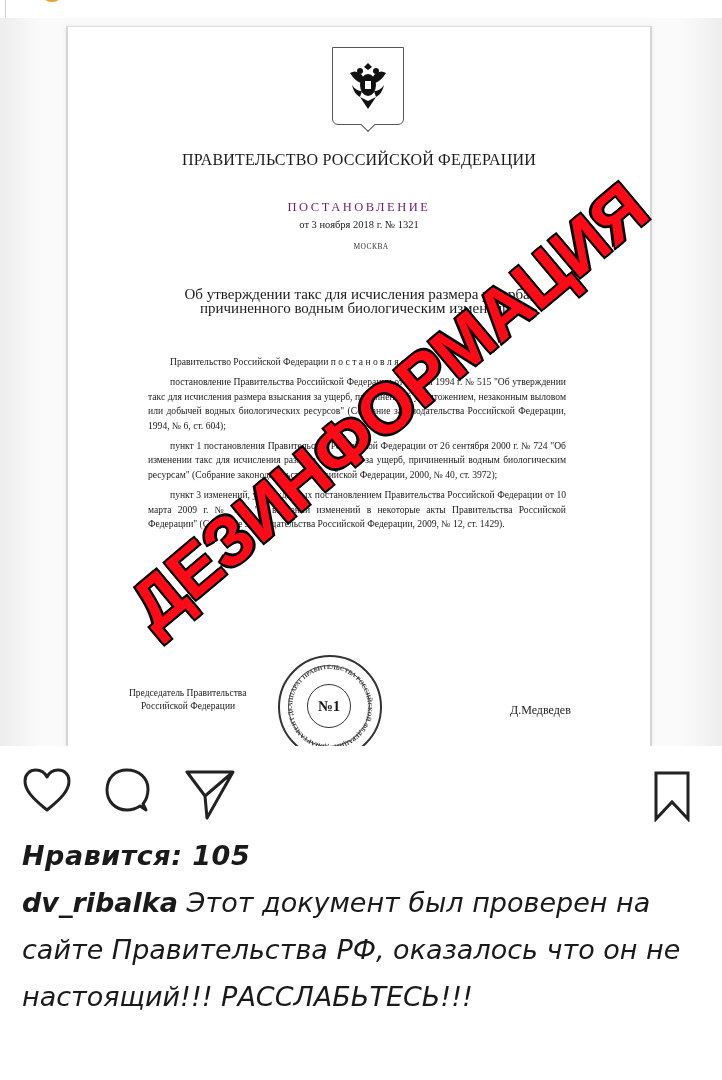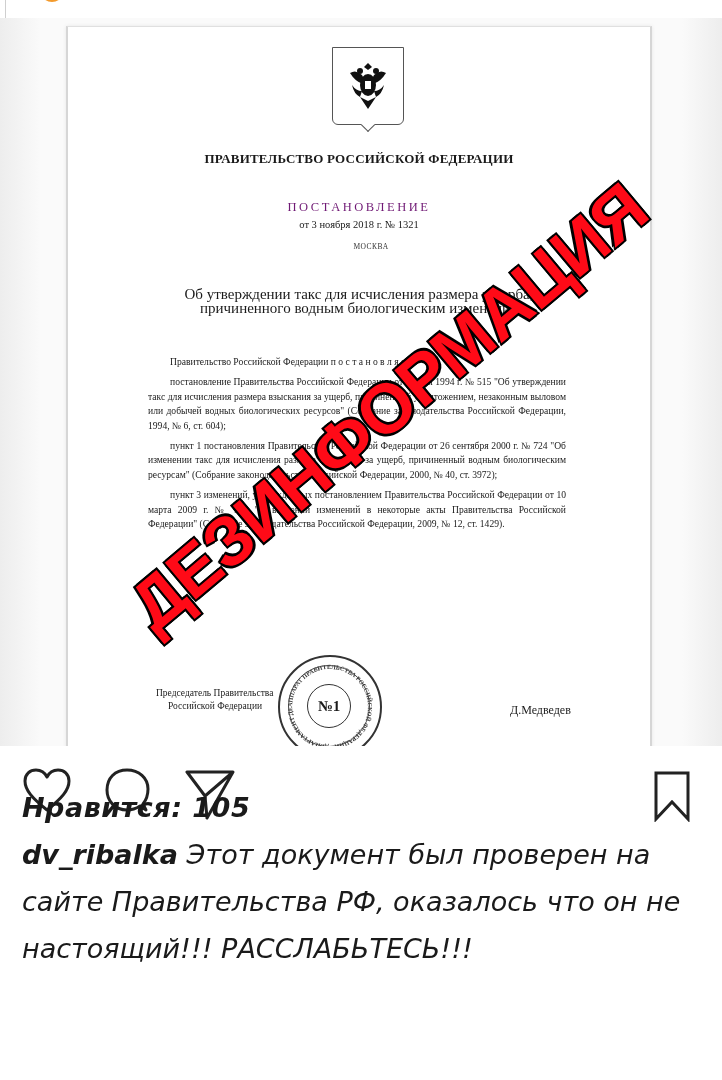--- a/index.html
+++ b/index.html
@@ -39,32 +39,32 @@
     position:absolute; left:264px; top:20px; width:70px; height:76px;
     border:1px solid #555; border-radius:0 0 6px 6px; background:#fff;
     display:flex; align-items:center; justify-content:center;
   }
   .emblem::after {
     content:""; position:absolute; left:30px; bottom:-6px; width:9px; height:9px;
     background:#fff; border-right:1px solid #555; border-bottom:1px solid #555;
     transform:rotate(45deg);
   }
   .c { position:absolute; left:0; width:100%; text-align:center; }
-  .gov-title { top:124px; font-size:13px; font-weight:bold; letter-spacing:0.2px; }
+  .gov-title { top:124px; font-size:16px; font-weight:normal; letter-spacing:0.2px; }
   .doc-type { top:173px; font-size:12.5px; letter-spacing:2.5px; color:#701a75; }
   .doc-date { top:192px; font-size:10.5px; }
   .doc-city { top:215px; font-size:7.5px; letter-spacing:0.5px; color:#333;padding-left:12px; }
   .subject { top:260px; font-size:15px; font-weight:normal; line-height:14px; }
   .body-text {
     position:absolute; left:74px; top:322px; width:430px;
     font-size:9.6px; line-height:14.4px; text-align:justify;
   }
   .body-text p { margin:6px; text-indent:22px; }
   .sign-left {
-    position:absolute; left:88px; top:660px; font-size:9.5px; line-height:13px;
+    position:absolute; left:61px; top:660px; font-size:9.5px; line-height:13px;
   }
   .sign-left span { display:block; }
   .sign-left span.l2 { padding-left:12px; }
   .sign-right { position:absolute; left:442px; top:676px; font-size:12px; }
   .seal {
     position:absolute; left:210px; top:628px; width:100px; height:100px;
     border:2px solid #333; border-radius:50%;
   }
   .seal .ring2 {
     position:absolute; left:8px; top:8px; width:80px; height:80px;
@@ -90,21 +90,21 @@
     paint-order:stroke fill;
     text-shadow:0 0 2px #000, 2px 2px 0 #000, -2px -2px 0 #000, 2px -2px 0 #000, -2px 2px 0 #000;
     white-space:nowrap; line-height:1;
     width:680px; text-align:center;
   }
   
   .actions { position:absolute; left:0; top:746px; width:722px; height:80px; background:#fff; }
   .icon-btn { position:absolute; display:block; }
   
   .caption {
-    position:absolute; left:22px; top:784px; width:690px;
+    position:absolute; left:22px; top:832px; width:690px;
     font-family:"DejaVu Sans", sans-serif; font-style:italic;
     color:#1a1a1a; font-size:27px; line-height:47px;
   }
   .likes { display:block; font-weight:bold; letter-spacing:0.5px; }
   .user { font-weight:bold; }
 </style>
 </head>
 <body>
 
 <div class="top-strip">

